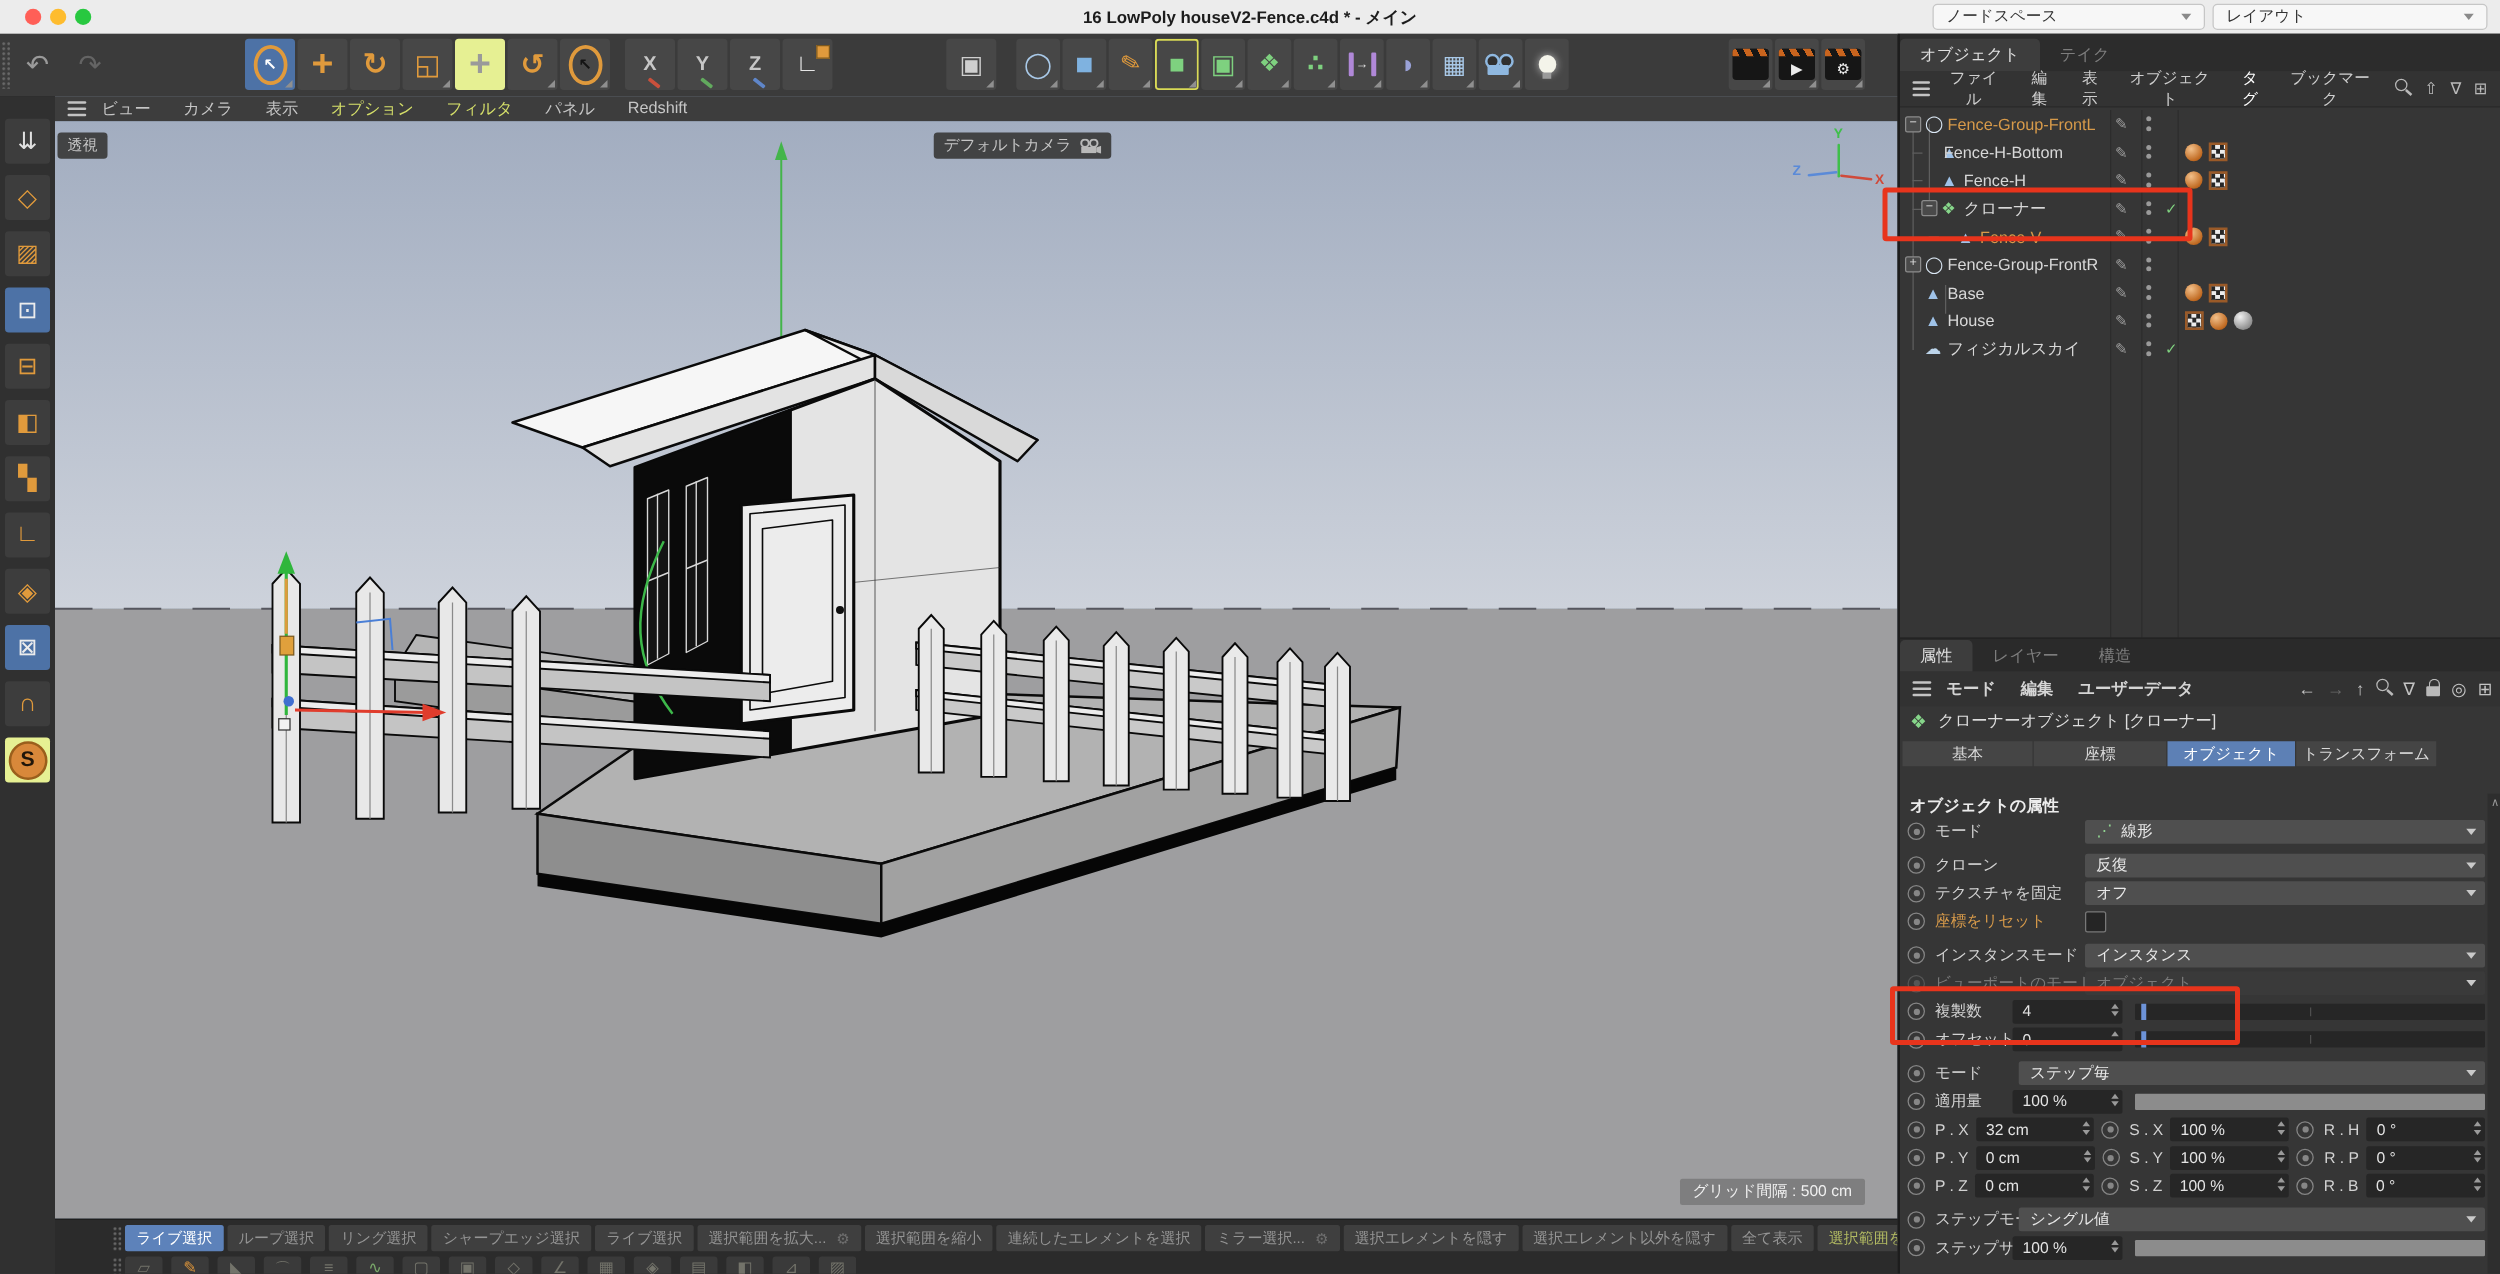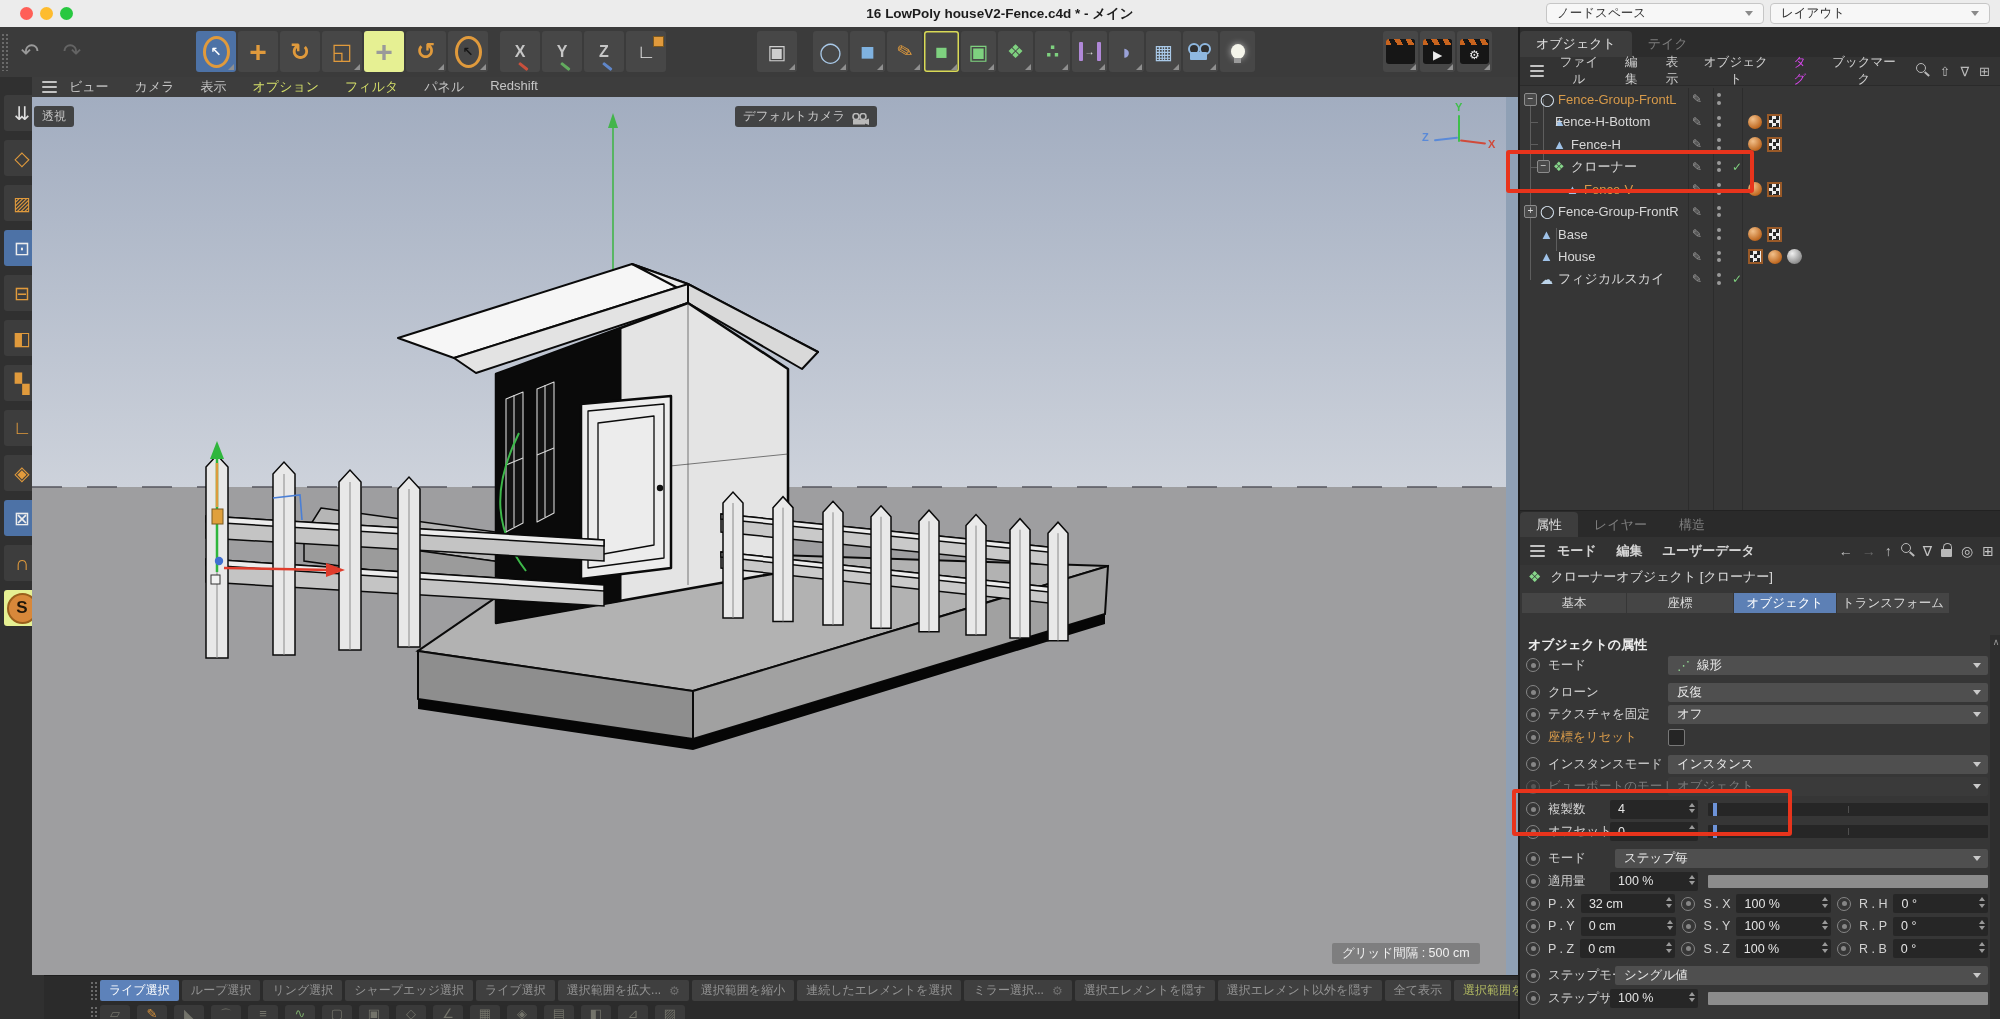--- a/index.html
+++ b/index.html
@@ -54,21 +54,21 @@
   .snapS{width:27px;height:27px;border-radius:50%;background:#d8883a;color:#20160a;font-weight:bold;font-size:17px;
          display:flex;align-items:center;justify-content:center;border:2px solid #9a5f1c;}
   .dots-v{position:absolute;width:7px;background-image:radial-gradient(circle,#6a6a6a 1px,transparent 1.2px);background-size:4px 4px;}
   
   .leftbar{position:absolute;left:0;top:77px;width:44px;height:942px;background:#303030;border-right:1px solid #242424;}
   .ltile{position:absolute;left:4px;width:36px;height:36px;background:#3d3d3d;border-radius:3px;
          display:flex;align-items:center;justify-content:center;}
   .ltile.blue{background:#4d72a6;}
   .ltile.yellow{background:#e6f093;}
   
-  .viewport{position:absolute;left:32px;top:77px;width:1706px;height:898px;background:#8fa0b5;padding-left:28px;}
+  .viewport{position:absolute;left:44px;top:77px;width:1706px;height:898px;background:#8fa0b5;padding-left:28px;}
   .vp-menubar{position:absolute;left:0;top:0;width:100%;height:20px;background:#3d3d3d;display:flex;align-items:center;
               font-size:13px;color:#c6c6c6;}
   .vp-menubar .mi{margin-right:26px;}
   .vp-menubar .mi.hl{color:#d5df69;}
   .vp-nav{margin-left:auto;display:flex;gap:11px;margin-right:10px;color:#a8a8a8;font-size:13px;}
   .i-menu{display:inline-flex;flex-direction:column;gap:2.5px;width:15px;margin:0 12px 0 10px;}
   .i-menu i{height:2.2px;background:#c3c3c3;border-radius:1px;}
   .vp-canvas{position:absolute;left:0;top:20px;}
   .vp-label{position:absolute;background:rgba(58,58,58,.92);color:#c6c6c6;font-size:12px;border-radius:3px;padding:2px 8px;}
   .vp-label.cam{display:flex;align-items:center;gap:7px;font-size:12.5px;}
@@ -90,21 +90,21 @@
   .bp-row2 span{width:30px;height:28px;background:#3a3a3a;border-radius:3px;display:flex;justify-content:center;
                 color:#73736a;font-size:13px;padding-top:1px;box-sizing:border-box;}
   
   .rpanel{position:absolute;left:1518px;top:27px;width:482px;height:992px;background:#363636;border-left:2px solid #1d1d1d;}
   .om-tabsbar{position:absolute;left:0;top:0;width:100%;height:30px;background:#2c2c2c;display:flex;align-items:flex-end;}
   .ptab{height:26px;display:flex;align-items:center;padding:0 16px;font-size:13px;color:#7d7d7d;border-radius:4px 4px 0 0;}
   .ptab.active{background:#3d3d3d;color:#e0e0e0;}
   .om-menu{position:absolute;left:0;top:30px;width:100%;height:28px;background:#333;display:flex;align-items:center;
            font-size:12.5px;color:#cecece;border-bottom:1px solid #2a2a2a;}
   .om-menu .mi{margin-right:18px;}
-  .om-menu .mi.hl{color:#d946ef;}
+  .om-menu .mi.hl{color:#ffffff;}
   .om-nav{margin-left:auto;display:flex;gap:10px;align-items:center;margin-right:12px;color:#b9b9b9;font-size:13px;}
   .i-mag{width:13px;height:13px;position:relative;display:inline-block;}
   .i-mag::before{content:"";position:absolute;width:8px;height:8px;border:1.8px solid #b9b9b9;border-radius:50%;left:0;top:0;}
   .i-mag::after{content:"";position:absolute;width:6px;height:1.8px;background:#b9b9b9;left:8px;top:10px;transform:rotate(42deg);}
   .i-lock{width:11px;height:14px;position:relative;display:inline-block;}
   .i-lock::before{content:"";position:absolute;left:1.5px;top:0;width:7px;height:8px;border:1.8px solid #b9b9b9;border-radius:5px 5px 0 0;border-bottom:none;}
   .i-lock::after{content:"";position:absolute;left:0;top:6px;width:11px;height:8px;background:#b9b9b9;border-radius:1px;}
   .om-tree{position:absolute;left:0;top:61px;width:100%;height:420px;}
   .om-row{position:absolute;left:0;width:100%;height:22px;display:flex;align-items:center;font-size:13px;color:#d8d8d8;}
   .om-row .exp{position:absolute;width:11px;height:11px;background:#4a4a4a;border:1px solid #8c8c8c;border-radius:2px;
@@ -467,21 +467,21 @@
       <line x1="185" y1="366" x2="185" y2="410" stroke="#dd9b3c" stroke-width="2.5"></line>
       <rect x="180" y="412" width="11" height="15" fill="#e0a03c" stroke="#7a5a20" stroke-width="1"></rect>
       <line x1="192" y1="471" x2="298" y2="473" stroke="#e03c2c" stroke-width="2.5"></line>
       <polygon points="313,473 294,466 294,480" fill="#e03c2c"></polygon>
       <circle cx="187" cy="464" r="4.2" fill="#3f6fd0"></circle>
       <polyline points="241,401 268,398 270,423" fill="none" stroke="#4a7fd6" stroke-width="1.6"></polyline>
       <rect x="179" y="478" width="9" height="9" fill="#f2f2f2" stroke="#333" stroke-width="1"></rect>
     </svg>
 
     <div class="vp-label" style="left:2px;top:29px;">透視</div>
-    <div class="vp-label cam" style="left:703px;top:29px;align-items:flex-end;">
+    <div class="vp-label cam" style="left:703px;top:29px;">
       <span>デフォルトカメラ</span>
       <svg width="17" height="12">
         <circle cx="4" cy="3.5" r="3" fill="none" stroke="#b9b9b9" stroke-width="1.6"></circle>
         <circle cx="11" cy="3.5" r="3" fill="none" stroke="#b9b9b9" stroke-width="1.6"></circle>
         <rect x="1" y="6.5" width="12" height="5" fill="#b9b9b9"></rect>
         <polygon points="13,7 17,5.5 17,12 13,10.5" fill="#b9b9b9"></polygon>
       </svg>
     </div>
     <div class="grid-label" style="left:1300px;top:866px;">グリッド間隔 : 500 cm</div>
 

